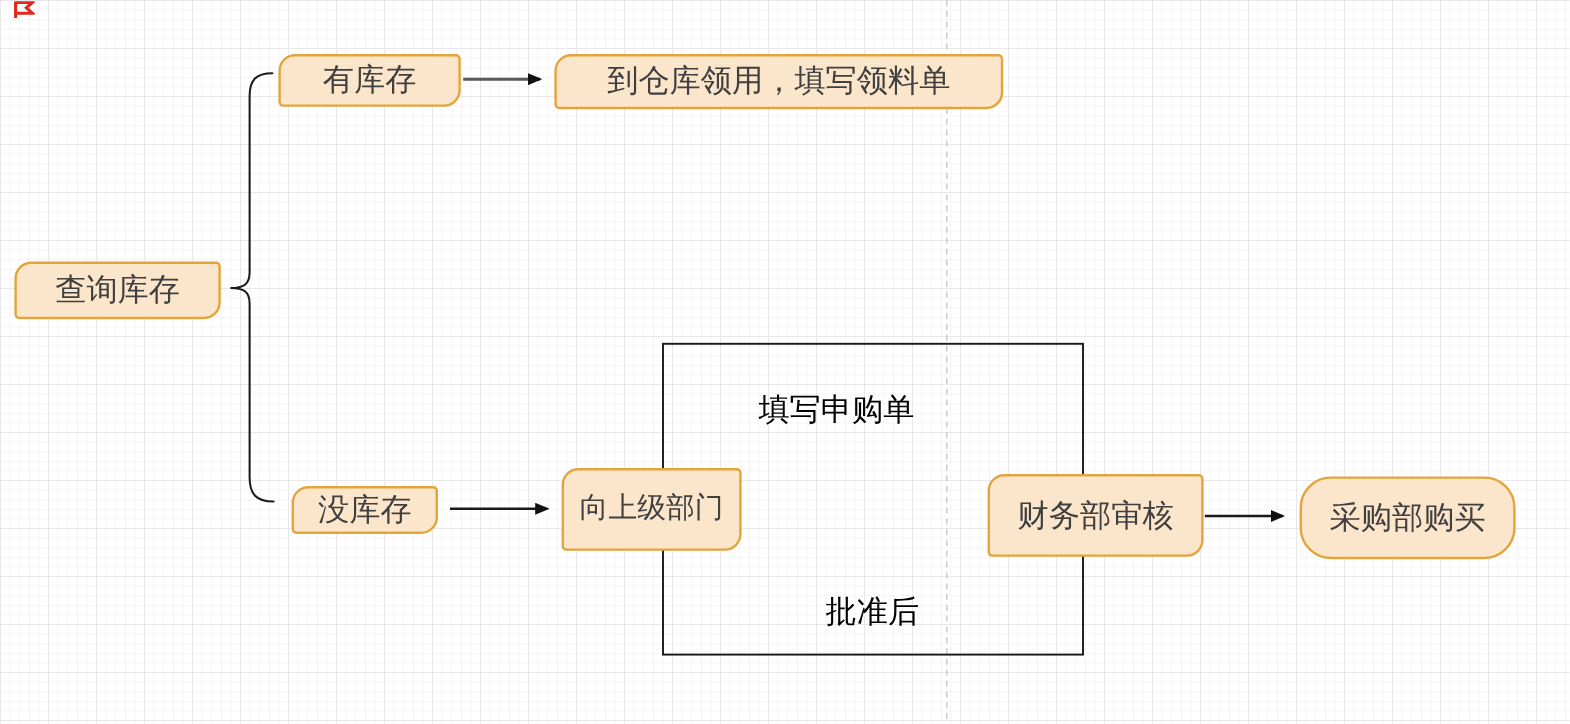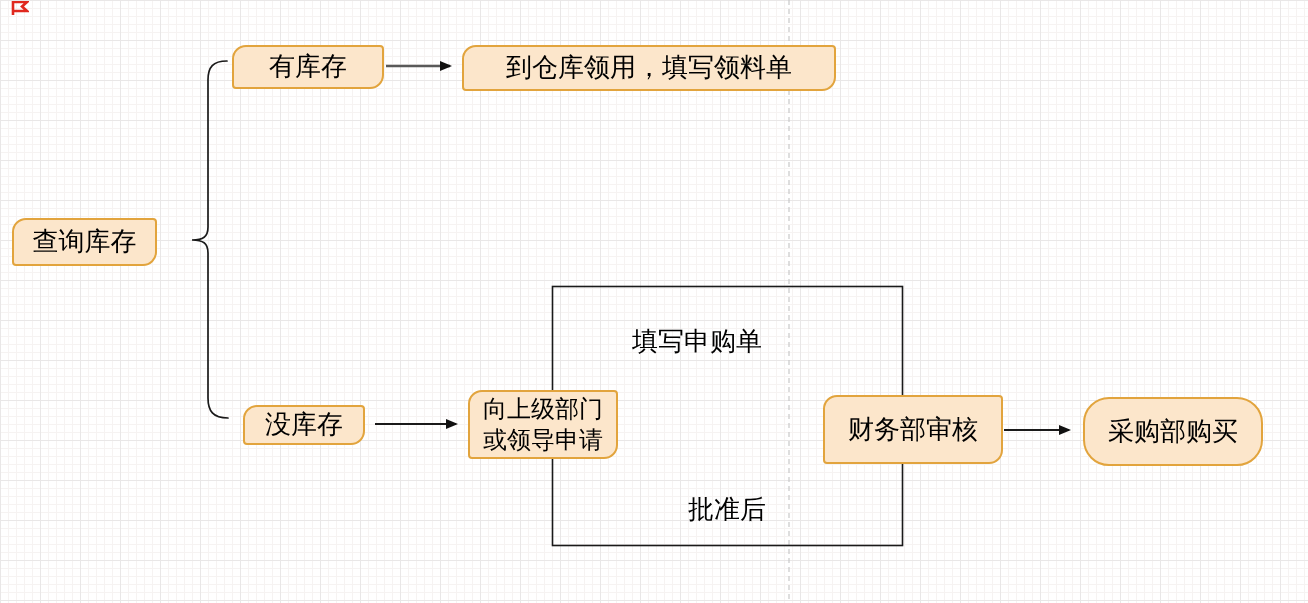--- a/index.html
+++ b/index.html
@@ -20,26 +20,26 @@
   .node{
     position:absolute;
     box-sizing:border-box;
     background:#fce6cb;
     border:2px solid #e2a43d;
     border-radius:14px 4px 14px 4px;
     display:flex;
     align-items:center;
     justify-content:center;
     font-size:26px;
-    color:#000000;
+    color:#404040;
     white-space:nowrap;
     line-height:1.2;
   }
   .node.multiline{flex-direction:column;font-size:24px;line-height:1.28;}
-  #n-query     {left:12px;  top:218px; width:145px; height:48px;}
+  #n-query     {left:12px;  top:218px; width:172px; height:48px;}
   #n-has       {left:232px; top:45px;  width:152px; height:44px;}
   #n-warehouse {left:462px; top:45px;  width:374px; height:46px;}
   #n-no        {left:243px; top:405px; width:122px; height:40px;}
   #n-apply     {left:468px; top:390px; width:150px; height:69px;}
   #n-finance   {left:823px; top:395px; width:180px; height:69px;}
   #n-purchase  {left:1083px;top:397px; width:180px; height:69px;border-radius:26px;}
   .floating-label{
     position:absolute;
     transform:translateX(-50%);
     font-size:26px;
@@ -91,21 +91,20 @@
   <div class="node" id="n-warehouse">
     <span>到仓库领用，填写领料单</span>
   </div>
 
   <div class="node" id="n-no">
     <span>没库存</span>
   </div>
 
   <div class="node multiline" id="n-apply">
     <span>向上级部门</span>
-    <span>或领导申请</span>
   </div>
 
   <div class="node" id="n-finance">
     <span>财务部审核</span>
   </div>
 
   <div class="node" id="n-purchase">
     <span>采购部购买</span>
   </div>
 

